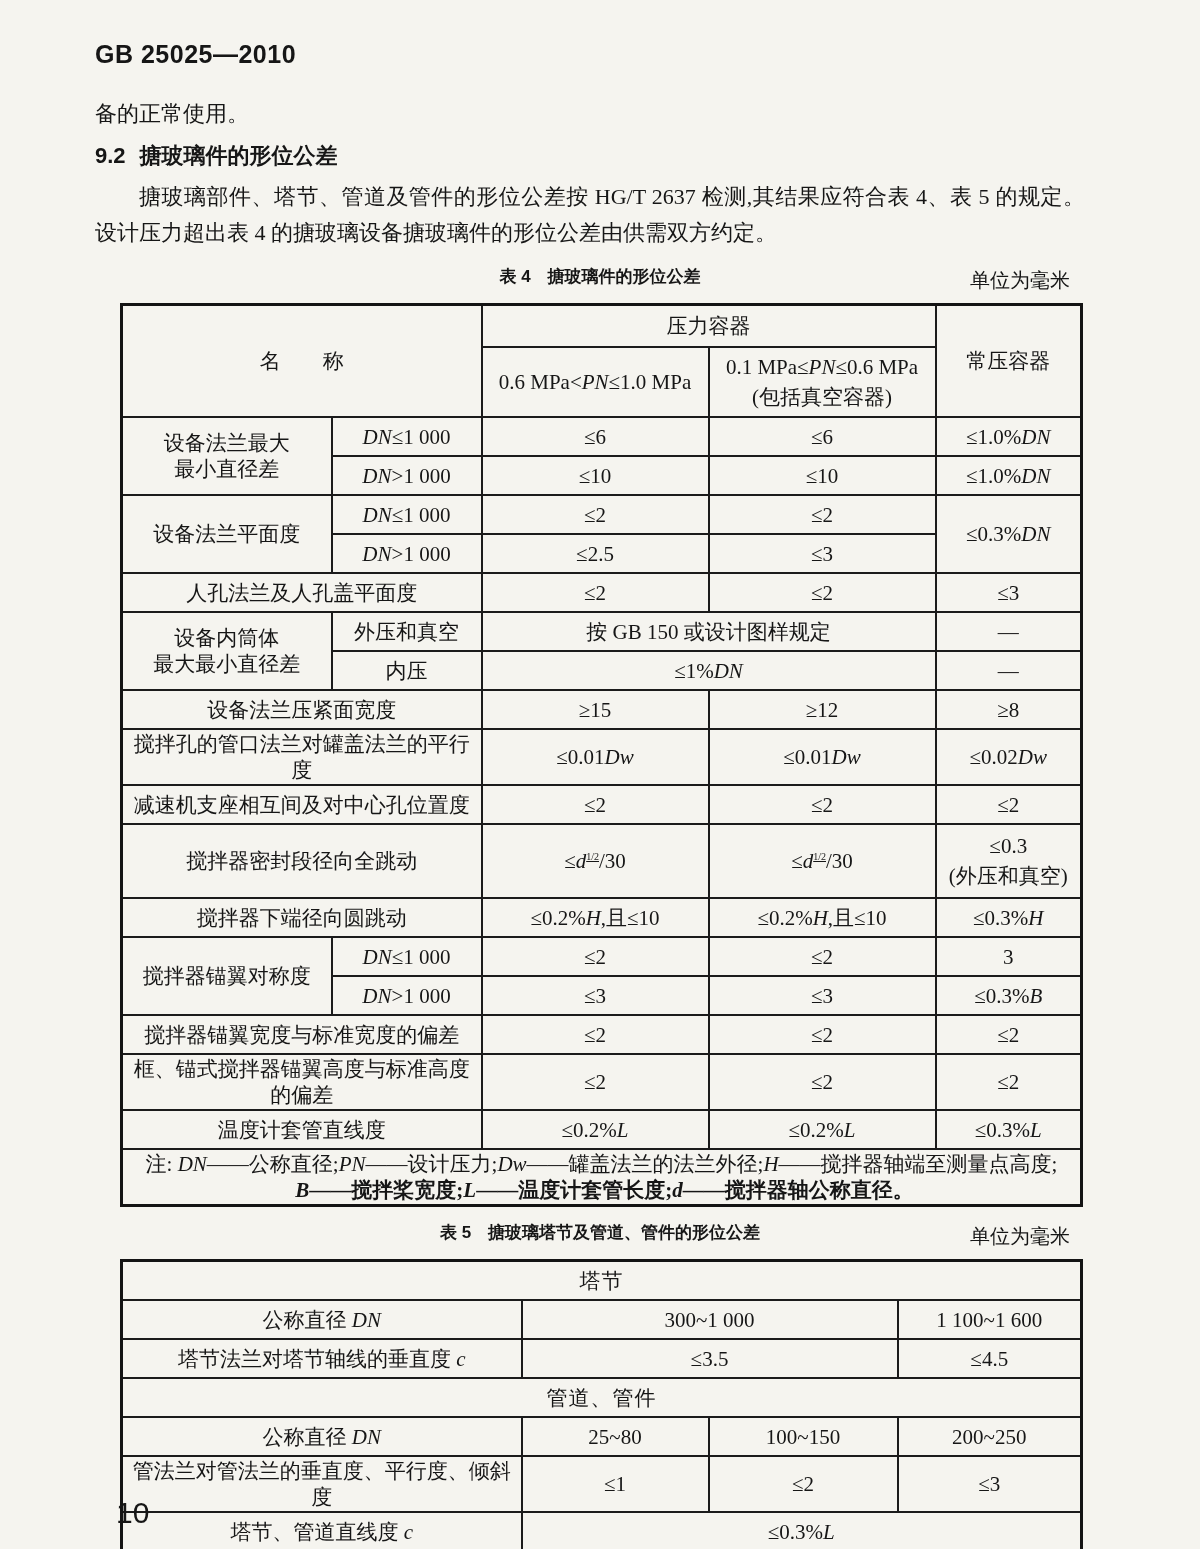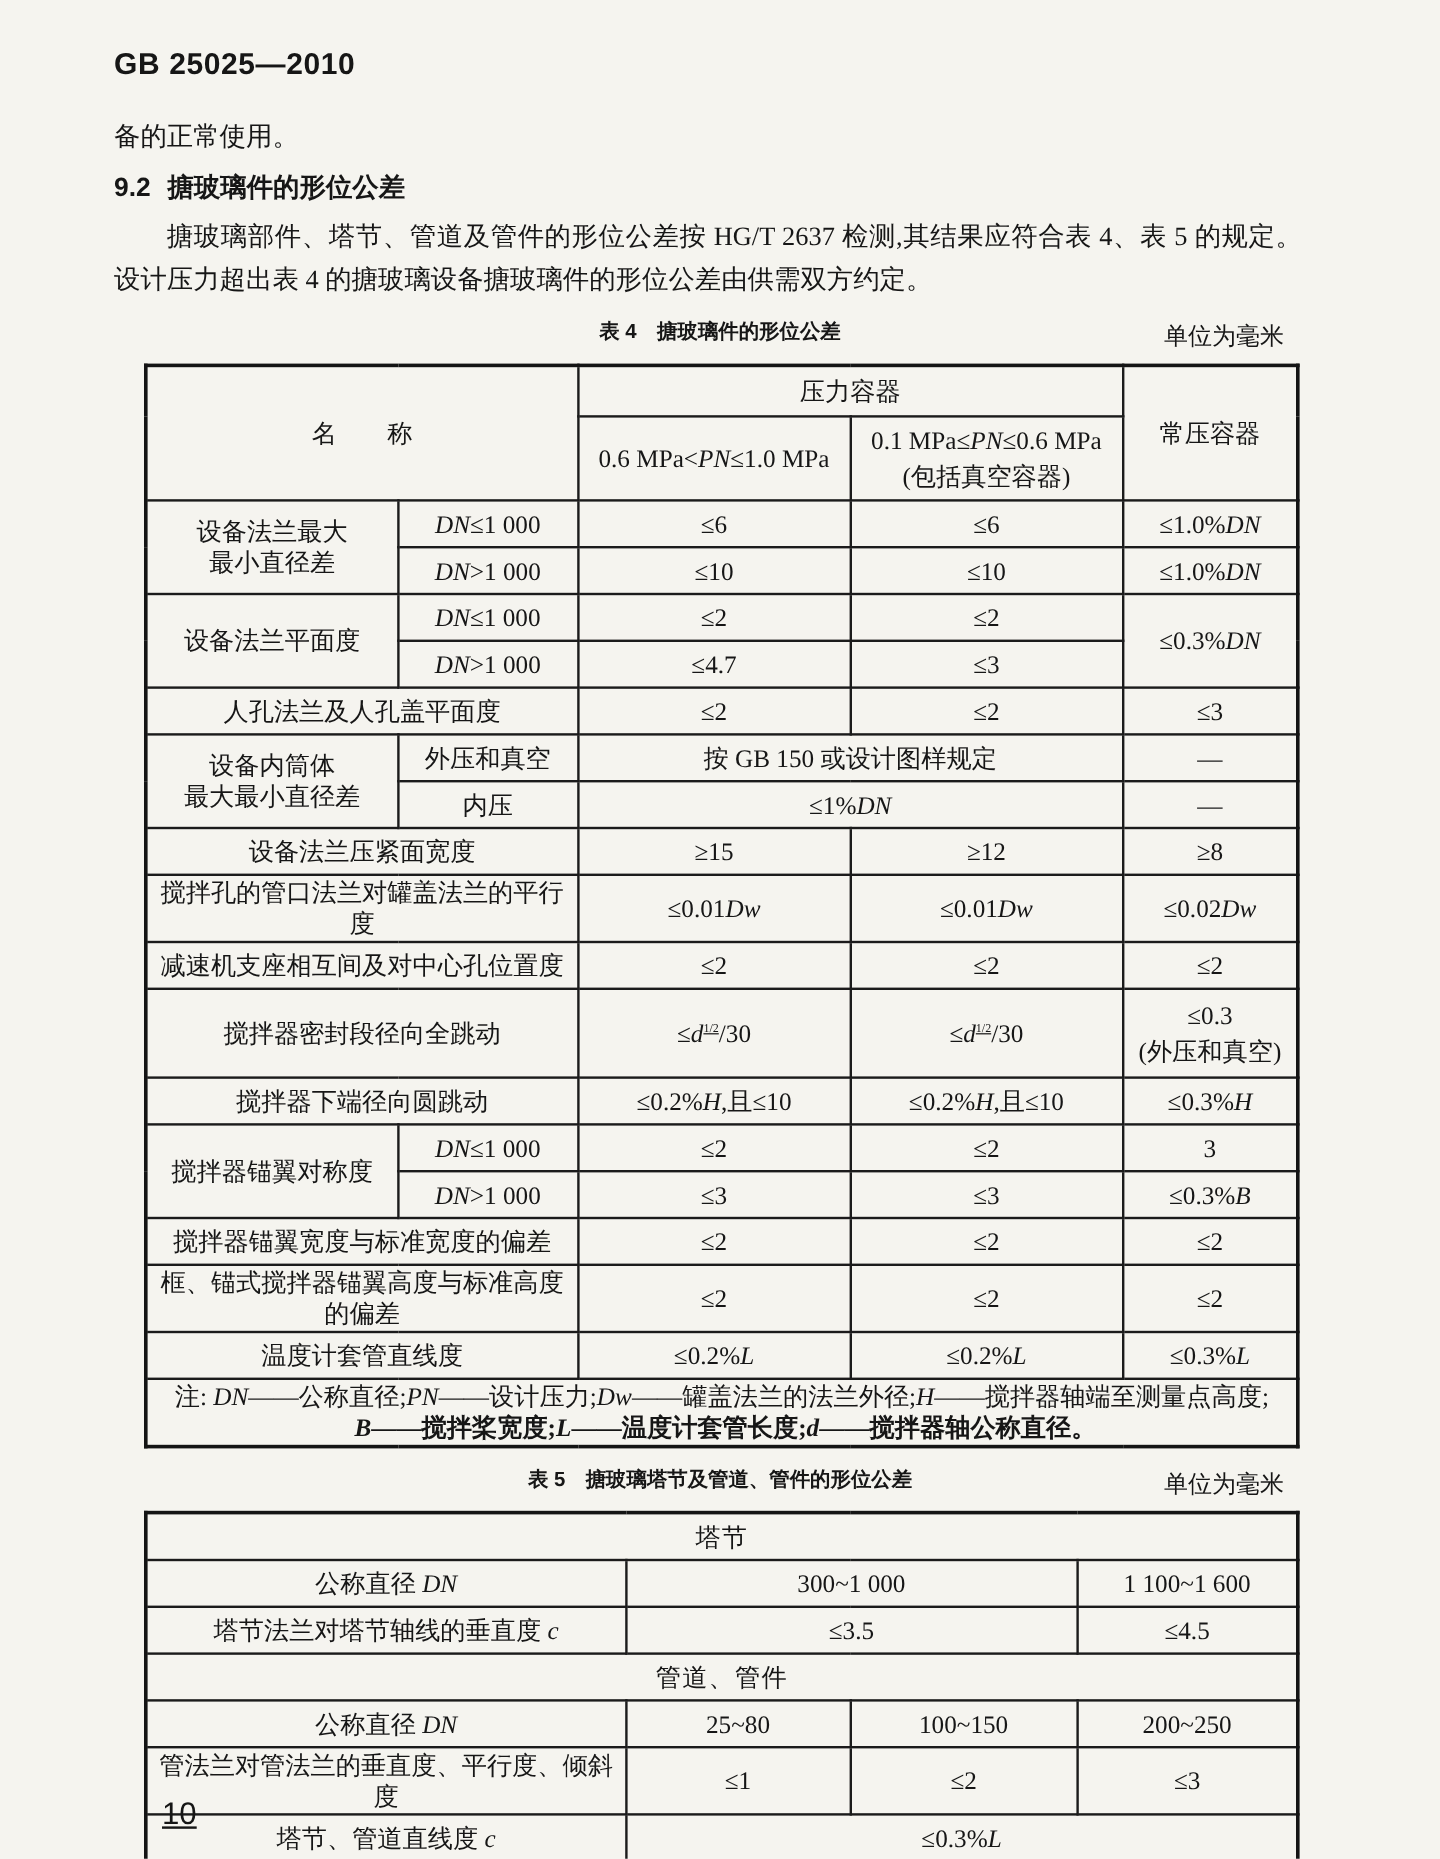--- a/index.html
+++ b/index.html
@@ -54,23 +54,22 @@
   .t4 tr.tall td { height:70px; line-height:30px; }
   td.note {
     text-align:left; line-height:34px; height:auto;
     padding:8px 12px 10px 22px; font-size:20px;
   }
   td.note .ind { margin-left:6px;font-weight:bold; }
   .t i { font-style:italic; }
   .t sup { font-size:10px; line-height:0;text-decoration:underline; }
   .sec { letter-spacing:1px; }
   .pageno {
-    position:absolute; left:135px; top:1496px; font-size:26px;
-    font-family:"Liberation Sans","DejaVu Sans",sans-serif;
-    text-decoration:underline;
+    position:absolute; left:116px; top:1496px; font-size:30px;
+    font-family:"Liberation Sans","DejaVu Sans",sans-serif;
   }
 </style>
 </head>
 <body>
 
 <div class="page">
 
   <div class="doc-code">GB 25025—2010</div>
 
   <p class="lead">备的正常使用。</p>
@@ -125,21 +124,21 @@
 
       <tr>
         <td rowspan="2">设备法兰平面度</td>
         <td class="fml"><i>DN</i>≤1 000</td>
         <td>≤2</td>
         <td>≤2</td>
         <td rowspan="2" class="fml">≤0.3%<i>DN</i></td>
       </tr>
       <tr>
         <td class="fml"><i>DN</i>&gt;1 000</td>
-        <td>≤4.7</td>
+        <td>≤2.5</td>
         <td>≤3</td>
       </tr>
 
       <tr>
         <td colspan="2">人孔法兰及人孔盖平面度</td>
         <td>≤2</td>
         <td>≤2</td>
         <td>≤3</td>
       </tr>
 

